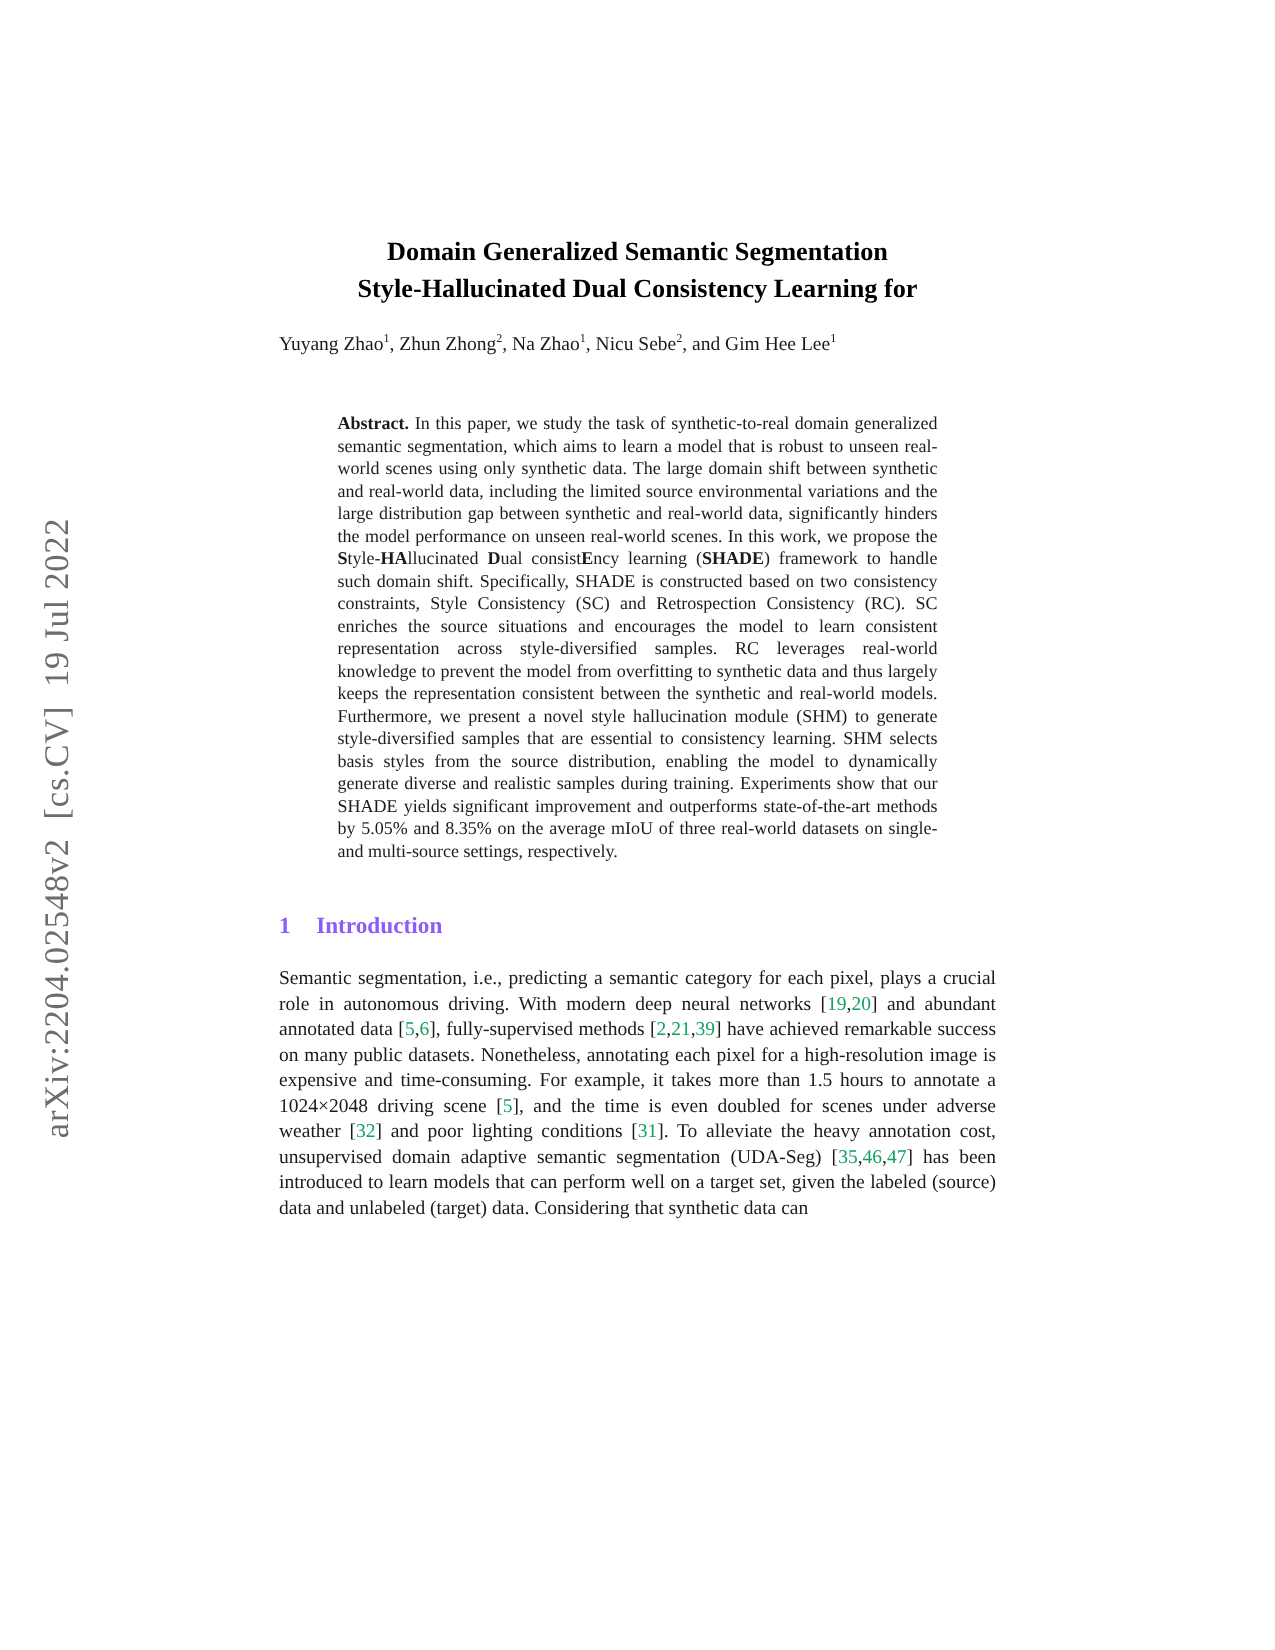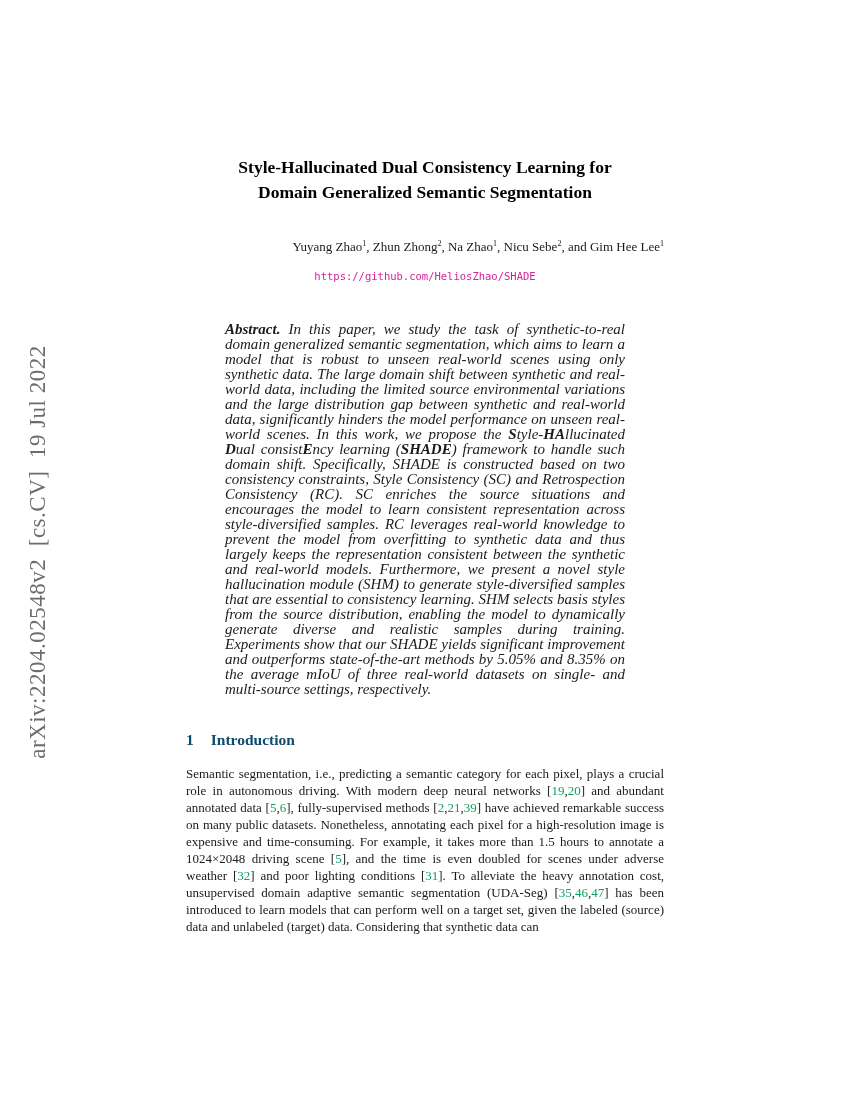--- a/index.html
+++ b/index.html
@@ -34,22 +34,22 @@
   }
   .title {
     margin: 0;
     font-size: 17.5px;
     font-weight: bold;
     text-align: center;
     line-height: 25px;
     color: #000;
   }
   .authors {
-    margin-top: 34px;
-    text-align: right;
+    margin-top: 16px;
+    text-align: left;
     font-size: 13px;
   }
   .affiliations {
     margin-top: 14px;
     text-align: center;
     font-size: 12.5px;
     line-height: 15px;
   }
   .url-line {
     margin-top: 3px;
@@ -58,33 +58,32 @@
   .url-link {
     font-family: "DejaVu Sans Mono", "Liberation Mono", monospace;
     font-size: 10.5px;
     color: var(--url, #d6219c);
     text-decoration: none;
     cursor: pointer;
   }
   .abstract {
     margin: 38px 39px 0 39px;
     width: 400px;
-    font-size: 15px;
+    font-size: 12px;
     line-height: 15px;
     text-align: justify;
-    font-style: italic;
   }
   .abs-label {
     font-weight: bold;
   }
   .section-heading {
     margin: 34px 0 0 0;
     font-size: 15.5px;
     font-weight: bold;
-    color: #0c4a6e;
+    color: #8b5cf6;
   }
   .section-heading .sec-num {
     margin-right: 17px;
   }
   .body-par {
     margin: 16px 0 0 0;
     font-size: 13px;
     line-height: 17px;
     text-align: justify;
   }
@@ -103,30 +102,27 @@
 </head>
 <body>
 
 <div class="page">
 
   <div class="arxiv-banner">arXiv:2204.02548v2  [cs.CV]  19 Jul 2022</div>
 
   <div class="content">
 
     <h1 class="title">
+      <div>Domain Generalized Semantic Segmentation</div>
       <div>Style-Hallucinated Dual Consistency Learning for</div>
-      <div>Domain Generalized Semantic Segmentation</div>
     </h1>
 
     <div class="authors"><span class="seg">Yuyang Zhao</span><span class="seg seg-sup">1</span><span class="seg">, Zhun Zhong</span><span class="seg seg-sup">2</span><span class="seg">, Na Zhao</span><span class="seg seg-sup">1</span><span class="seg">, Nicu Sebe</span><span class="seg seg-sup">2</span><span class="seg">, and Gim Hee Lee</span><span class="seg seg-sup">1</span></div>
 
     <div class="affiliations">
-      <div class="url-line">
-        <span class="url-link">https://github.com/HeliosZhao/SHADE</span>
-      </div>
     </div>
 
     <div class="abstract">
       <span class="abs-label">Abstract.</span><span><span class="seg"> In this paper, we study the task of synthetic-to-real domain generalized semantic segmentation, which aims to learn a model that is robust to unseen real-world scenes using only synthetic data. The large domain shift between synthetic and real-world data, including the limited source environmental variations and the large distribution gap between synthetic and real-world data, significantly hinders the model performance on unseen real-world scenes. In this work, we propose the </span><span class="seg seg-bold">S</span><span class="seg">tyle-</span><span class="seg seg-bold">HA</span><span class="seg">llucinated </span><span class="seg seg-bold">D</span><span class="seg">ual consist</span><span class="seg seg-bold">E</span><span class="seg">ncy learning (</span><span class="seg seg-bold">SHADE</span><span class="seg">) framework to handle such domain shift. Specifically, SHADE is constructed based on two consistency constraints, Style Consistency (SC) and Retrospection Consistency (RC). SC enriches the source situations and encourages the model to learn consistent representation across style-diversified samples. RC leverages real-world knowledge to prevent the model from overfitting to synthetic data and thus largely keeps the representation consistent between the synthetic and real-world models. Furthermore, we present a novel style hallucination module (SHM) to generate style-diversified samples that are essential to consistency learning. SHM selects basis styles from the source distribution, enabling the model to dynamically generate diverse and realistic samples during training. Experiments show that our SHADE yields significant improvement and outperforms state-of-the-art methods by 5.05% and 8.35% on the average mIoU of three real-world datasets on single- and multi-source settings, respectively.</span></span>
     </div>
 
     <h2 class="section-heading">
       <span class="sec-num">1</span><span>Introduction</span>
     </h2>
 

